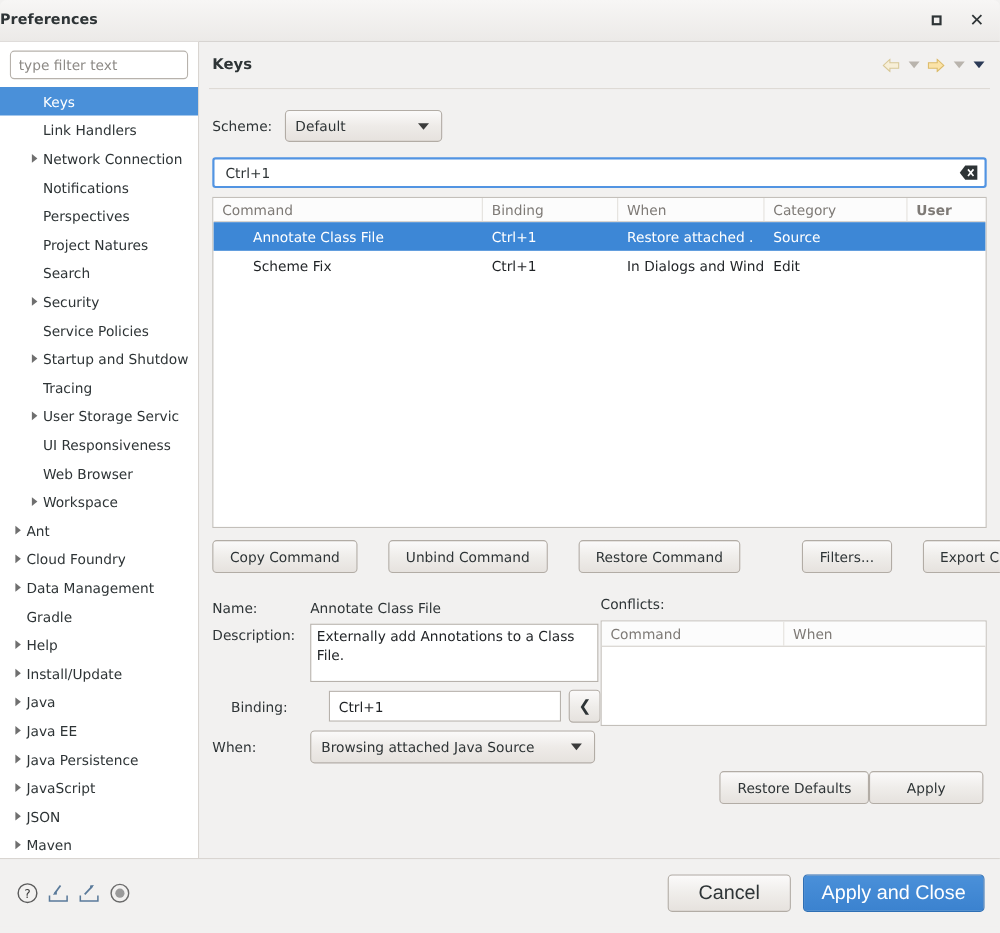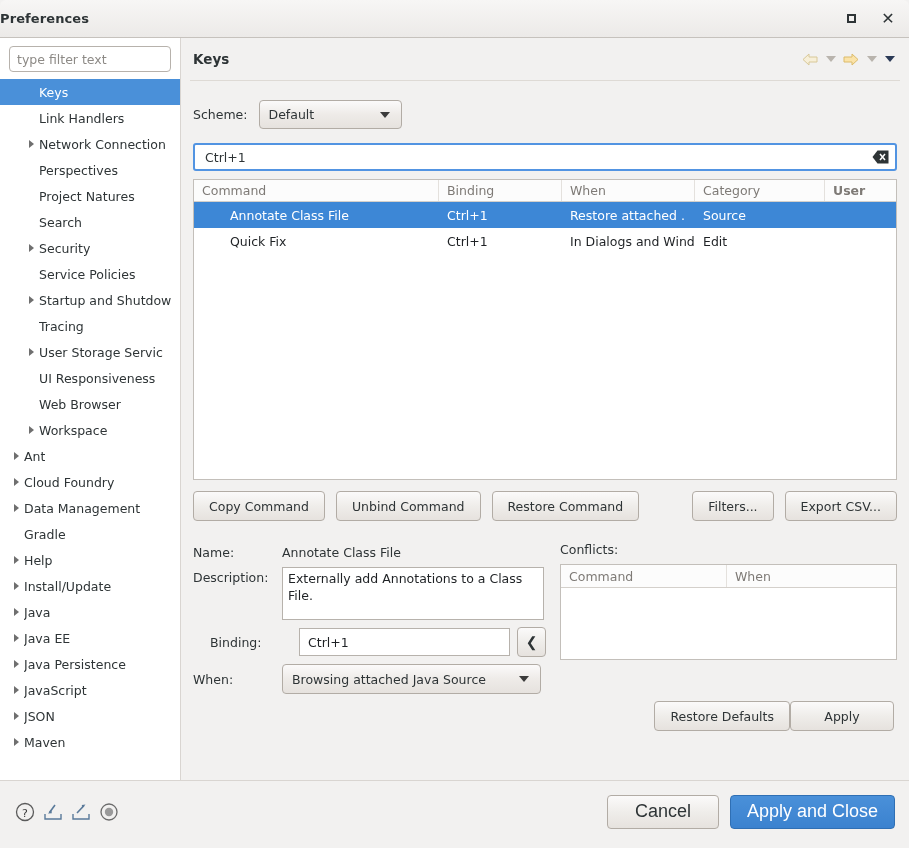--- a/index.html
+++ b/index.html
@@ -290,21 +290,21 @@
     padding-right: 2px;
   }
   .td.c0 { padding-left: 36px; }
   .td.c1, .td.c2, .td.c3, .td.c4 { padding-left: 8px; }
 
   
   .btn-row {
     display: flex;
     align-items: center;
     margin-top: 11px;
-    gap: 11px;
+    gap: 28px;
   }
   .btn {
     height: 30px;
     border: 1px solid #b2aca5;
     border-radius: 4px;
     background: linear-gradient(to bottom, #fbfafa 0%, #efedea 50%, #e6e2de 100%);
     font-family: inherit;
     font-size: 12.5px;
     color: #2e3436;
     padding: 0 15px;
@@ -314,21 +314,21 @@
     justify-content: center;
     white-space: nowrap;
     box-sizing: border-box;
   }
   .spacer-flex { flex: 1; }
 
   
   .details {
     display: flex;
     margin-top: 21px;
-    gap: 14px;
+    gap: 0;
   }
   .details-left { width: 353px; min-width: 353px; }
   .det-row {
     display: flex;
     align-items: flex-start;
     margin-bottom: 7px;
   }
   .det-label {
     width: 89px;
     min-width: 89px;
@@ -506,20 +506,26 @@
           <div class="tree-item indent-1">
             <span class="twisty">
               <span class="tri"></span>
             </span>
             <span class="tree-label">Network Connection</span>
           </div>
           <div class="tree-item indent-1">
             <span class="twisty empty">
               <span class="tri"></span>
             </span>
+            <span class="tree-label">Notifications</span>
+          </div>
+          <div class="tree-item indent-1">
+            <span class="twisty empty">
+              <span class="tri"></span>
+            </span>
             <span class="tree-label">Perspectives</span>
           </div>
           <div class="tree-item indent-1">
             <span class="twisty empty">
               <span class="tri"></span>
             </span>
             <span class="tree-label">Project Natures</span>
           </div>
           <div class="tree-item indent-1">
             <span class="twisty empty">
@@ -708,21 +714,21 @@
             </div>
           <div class="tbody" id="tbody">
               <div class="trow selected">
                 <div class="td c0" style="width: 245px;">Annotate Class File</div>
                 <div class="td c1" style="width: 123px;">Ctrl+1</div>
                 <div class="td c2" style="width: 133px;">Restore attached .</div>
                 <div class="td c3" style="width: 130px;">Source</div>
                 <div class="td c4" style="width: 74px; flex: 1 1 0%;"></div>
               </div>
               <div class="trow">
-                <div class="td c0" style="width: 245px;">Quick Fix</div>
+                <div class="td c0" style="width: 245px;">Scheme Fix</div>
                 <div class="td c1" style="width: 123px;">Ctrl+1</div>
                 <div class="td c2" style="width: 133px;">In Dialogs and Wind</div>
                 <div class="td c3" style="width: 130px;">Edit</div>
                 <div class="td c4" style="width: 74px; flex: 1 1 0%;"></div>
               </div>
             </div>
         </div>
 
         <div class="btn-row">
           <div class="btn">Copy Command</div>

